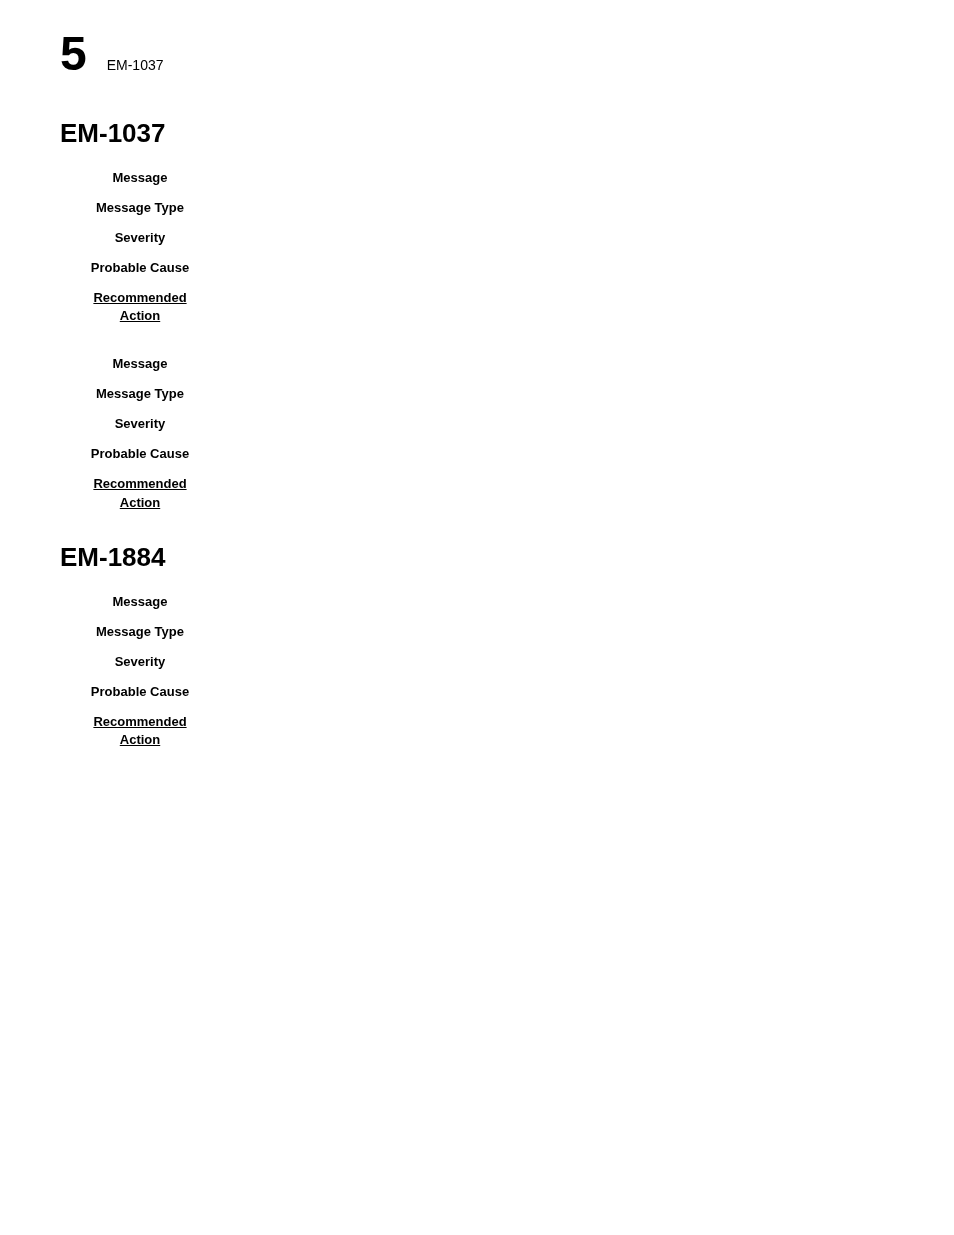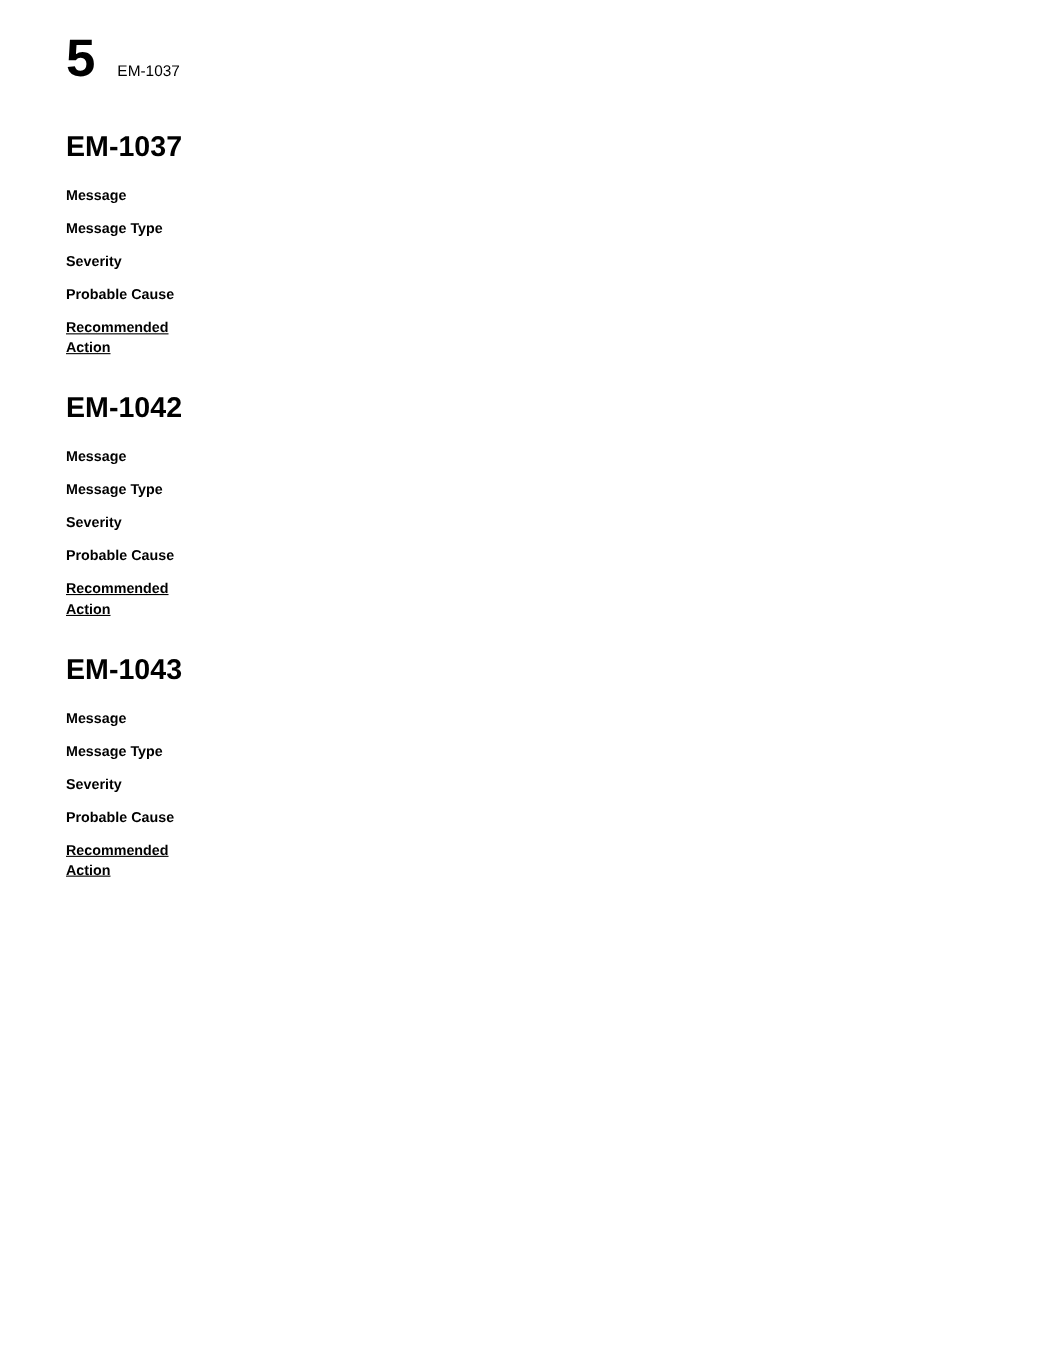--- a/index.html
+++ b/index.html
@@ -49,21 +49,21 @@
       display: flex;
       margin-bottom: 10px;
       min-height: 20px;
     }
 
     .field-label {
       width: 180px;
       min-width: 180px;
       font-size: 13px;
       font-weight: bold;
-      text-align: left;
+      text-align: center;
       padding-right: 20px;
       line-height: 1.4;
     }
 
     .field-value {
       flex: 1;
       font-size: 13px;
       line-height: 1.4;
     }
 
@@ -98,21 +98,20 @@
       <div class="field-row">
         <div class="field-label">Probable Cause</div>
         <div class="field-value"></div>
       </div>
       <div class="field-row recommended-action-row">
         <div class="field-label">Recommended<br>Action</div>
         <div class="field-value"></div>
       </div>
     </div>
     <div class="section">
-      <div class="section-title">EM-1042</div>
       <div class="field-row">
         <div class="field-label">Message</div>
         <div class="field-value"></div>
       </div>
       <div class="field-row">
         <div class="field-label">Message Type</div>
         <div class="field-value"></div>
       </div>
       <div class="field-row">
         <div class="field-label">Severity</div>
@@ -121,21 +120,21 @@
       <div class="field-row">
         <div class="field-label">Probable Cause</div>
         <div class="field-value"></div>
       </div>
       <div class="field-row recommended-action-row">
         <div class="field-label">Recommended<br>Action</div>
         <div class="field-value"></div>
       </div>
     </div>
     <div class="section">
-      <div class="section-title">EM-1043</div>
+      <div class="section-title">EM-1884</div>
       <div class="field-row">
         <div class="field-label">Message</div>
         <div class="field-value"></div>
       </div>
       <div class="field-row">
         <div class="field-label">Message Type</div>
         <div class="field-value"></div>
       </div>
       <div class="field-row">
         <div class="field-label">Severity</div>

